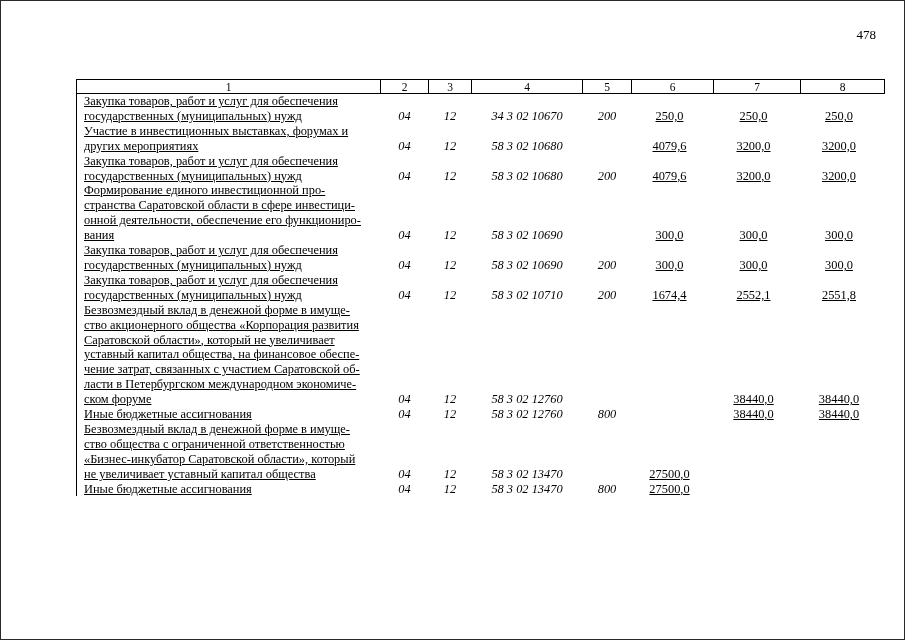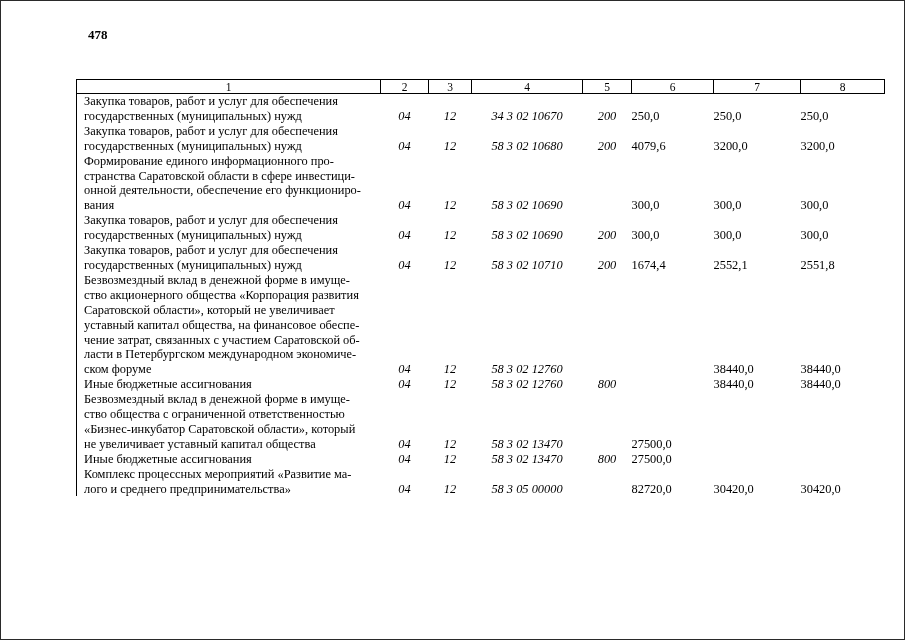--- a/index.html
+++ b/index.html
@@ -14,26 +14,25 @@
     box-sizing: border-box;
     border: 1px solid #2a2a2a;
     background: #ffffff;
     color: #000000;
     font-family: "Liberation Serif", "DejaVu Serif", serif;
     overflow: hidden;
   }
   .page-number {
     position: absolute;
     top: 27px;
-    left: 87px;
+    left: 75px;
     width: 800px;
-    text-align: left;
+    text-align: right;
     font-size: 13px;
     line-height: 14px;
-    font-weight: bold;
   }
   table.budget {
     position: absolute;
     top: 78px;
     left: 75px;
     width: 800px;
     border-collapse: collapse;
     table-layout: fixed;
   }
   thead th {
@@ -50,31 +49,32 @@
     vertical-align: bottom;
     font-size: 12.4px;
     line-height: 14.9px;
   }
   td.col1 {
     white-space: pre-line;
     text-align: left;
     padding-left: 7px;
     padding-right: 2px;
     border-left: 1px solid #000000;
+    text-decoration: underline;
   }
   .w1 { width: 303px; }
   .w2 { width: 47px; }
   .w3 { width: 42px; }
   .w4 { width: 110px; }
   .w5 { width: 48px; }
   .w6 { width: 81px; }
   .w7 { width: 86px; }
   .w8 { width: 83px; }
   td.c-center { text-align: center; font-style: italic; }
-  td.c-right  { text-align: left; }
+  td.c-right  { text-align: center; text-decoration: underline; }
   td.col6 { padding-right: 6px; }
   td.col7 { padding-right: 7px; }
   td.col8 { padding-right: 7px; }
 </style>
 </head>
 <body>
 
 <div class="canvas">
   <div class="page-number">478</div>
 
@@ -97,32 +97,43 @@
 государственных (муниципальных) нужд</td>
           <td class="col2 w2 c-center">04</td>
           <td class="col3 w3 c-center">12</td>
           <td class="col4 w4 c-center">34 3 02 10670</td>
           <td class="col5 w5 c-center">200</td>
           <td class="col6 w6 c-right">250,0</td>
           <td class="col7 w7 c-right">250,0</td>
           <td class="col8 w8 c-right">250,0</td>
         </tr>
         <tr>
-          <td class="col1 w1">Закупка товаров, работ и услуг для обеспечения
-государственных (муниципальных) нужд</td>
+          <td class="col1 w1">Участие в инвестиционных выставках, форумах и
+других мероприятиях</td>
           <td class="col2 w2 c-center">04</td>
           <td class="col3 w3 c-center">12</td>
           <td class="col4 w4 c-center">58 3 02 10680</td>
-          <td class="col5 w5 c-center">200</td>
+          <td class="col5 w5 c-center"></td>
           <td class="col6 w6 c-right">4079,6</td>
           <td class="col7 w7 c-right">3200,0</td>
           <td class="col8 w8 c-right">3200,0</td>
         </tr>
         <tr>
-          <td class="col1 w1">Формирование единого информационного про-
+          <td class="col1 w1">Закупка товаров, работ и услуг для обеспечения
+государственных (муниципальных) нужд</td>
+          <td class="col2 w2 c-center">04</td>
+          <td class="col3 w3 c-center">12</td>
+          <td class="col4 w4 c-center">58 3 02 10680</td>
+          <td class="col5 w5 c-center">200</td>
+          <td class="col6 w6 c-right">4079,6</td>
+          <td class="col7 w7 c-right">3200,0</td>
+          <td class="col8 w8 c-right">3200,0</td>
+        </tr>
+        <tr>
+          <td class="col1 w1">Формирование единого инвестиционной про-
 странства Саратовской области в сфере инвестици-
 онной деятельности, обеспечение его функциониро-
 вания</td>
           <td class="col2 w2 c-center">04</td>
           <td class="col3 w3 c-center">12</td>
           <td class="col4 w4 c-center">58 3 02 10690</td>
           <td class="col5 w5 c-center"></td>
           <td class="col6 w6 c-right">300,0</td>
           <td class="col7 w7 c-right">300,0</td>
           <td class="col8 w8 c-right">300,0</td>
@@ -191,26 +202,15 @@
         <tr>
           <td class="col1 w1">Иные бюджетные ассигнования</td>
           <td class="col2 w2 c-center">04</td>
           <td class="col3 w3 c-center">12</td>
           <td class="col4 w4 c-center">58 3 02 13470</td>
           <td class="col5 w5 c-center">800</td>
           <td class="col6 w6 c-right">27500,0</td>
           <td class="col7 w7 c-right"></td>
           <td class="col8 w8 c-right"></td>
         </tr>
-        <tr>
-          <td class="col1 w1">Комплекс процессных мероприятий «Развитие ма-
-лого и среднего предпринимательства»</td>
-          <td class="col2 w2 c-center">04</td>
-          <td class="col3 w3 c-center">12</td>
-          <td class="col4 w4 c-center">58 3 05 00000</td>
-          <td class="col5 w5 c-center"></td>
-          <td class="col6 w6 c-right">82720,0</td>
-          <td class="col7 w7 c-right">30420,0</td>
-          <td class="col8 w8 c-right">30420,0</td>
-        </tr>
       </tbody>
   </table>
 </div>
 
 </body></html>

